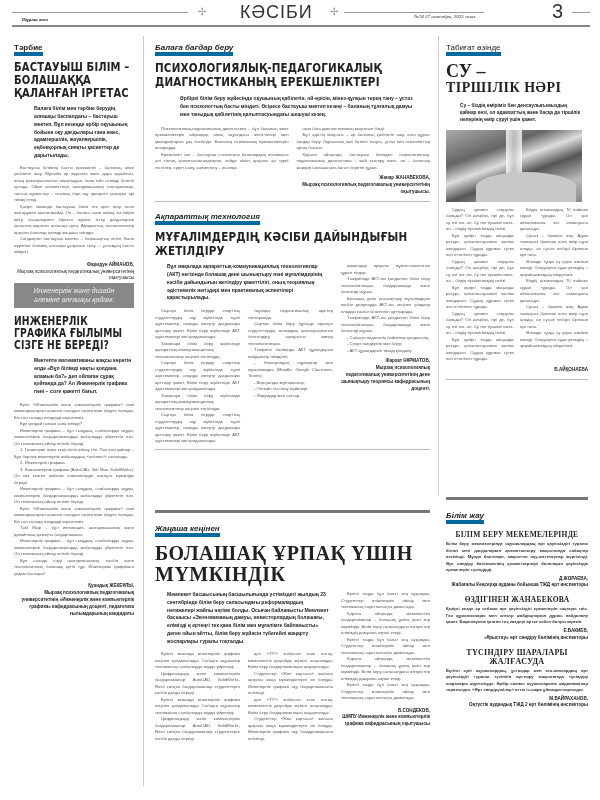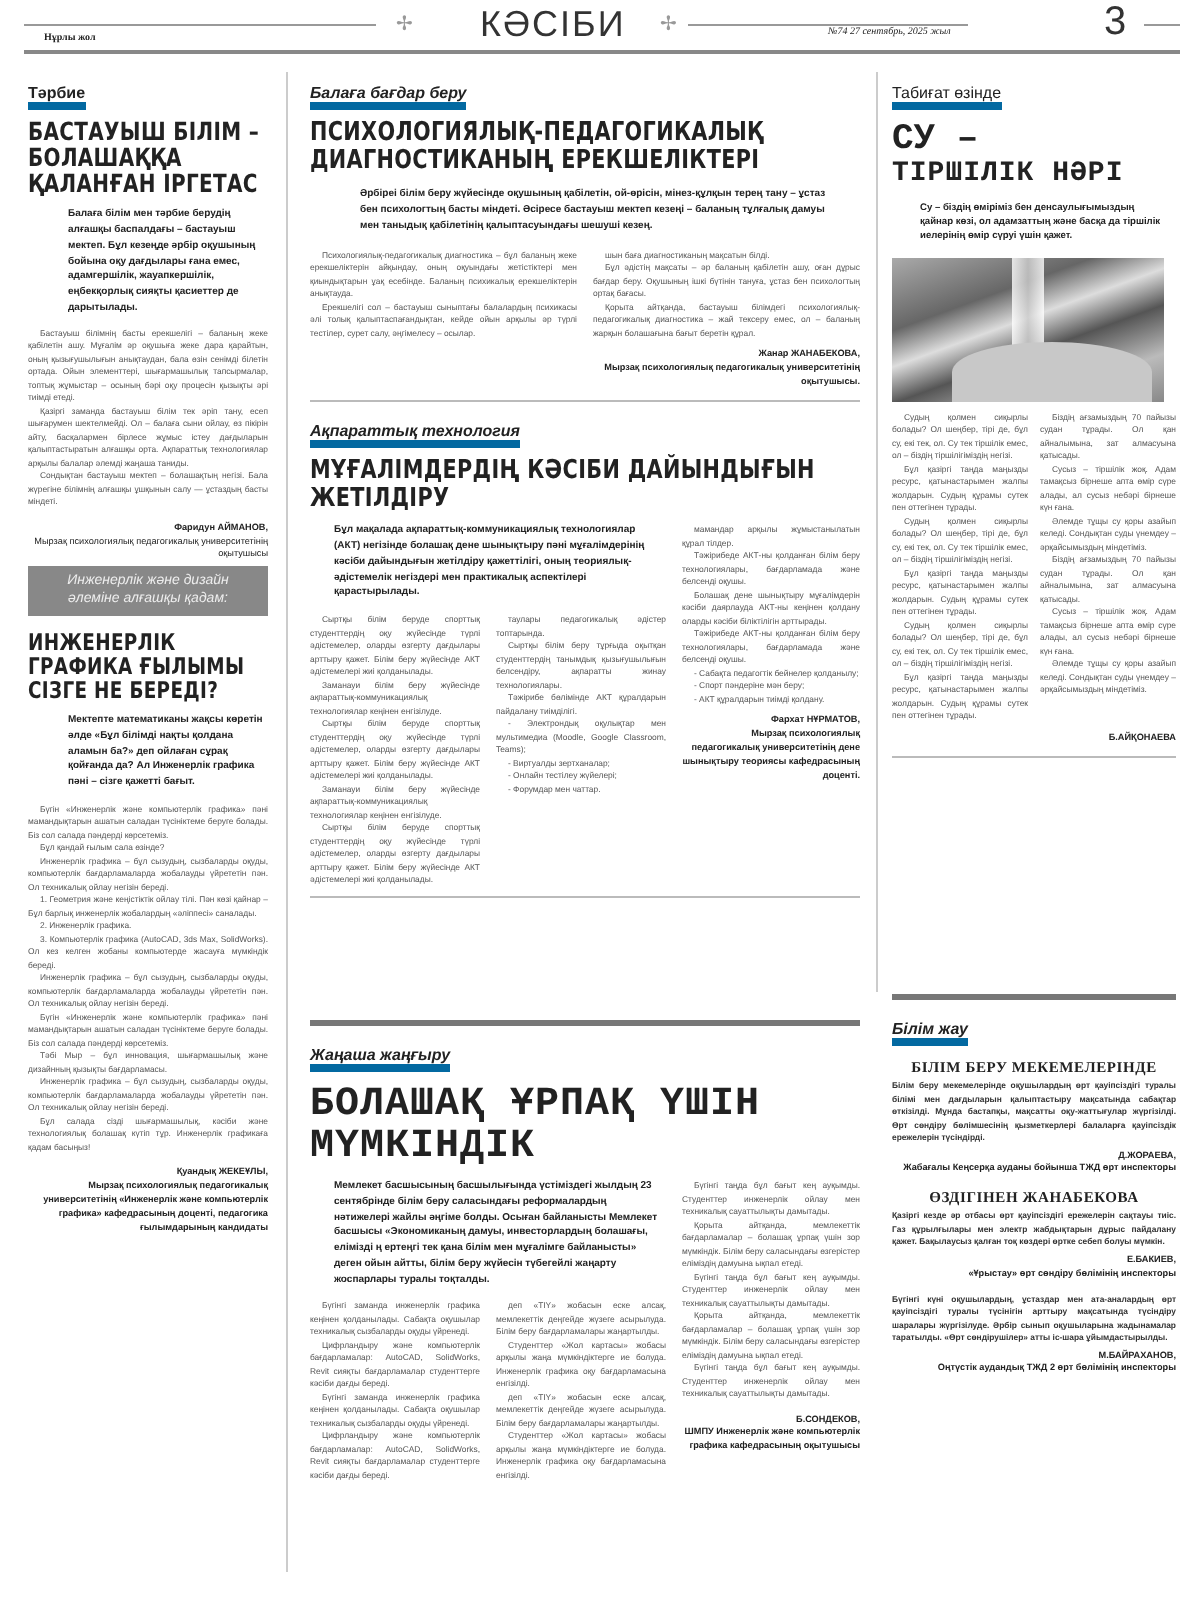--- a/index.html
+++ b/index.html
@@ -12,21 +12,21 @@
 .hdr .l3{left:560px;width:18px}
 .hdr .orn{position:absolute;top:2px;font-size:10px;color:#999}
 .hdr .title{position:absolute;left:228px;top:-2px;font-size:18px;letter-spacing:1px;color:#333}
 .hdr .left{position:absolute;left:10px;top:13px;font-size:5px;font-family:"Liberation Serif",serif;font-weight:bold}
 .hdr .date{position:absolute;left:402px;top:10px;font-size:5px;font-style:italic;font-family:"Liberation Serif",serif}
 .hdr .pnum{position:absolute;left:540px;top:-4px;font-size:20px;color:#333}
 .hdr .bottom{position:absolute;left:0;top:21px;width:578px;height:2px;background:#888}
 .sect{font-size:8px;border-bottom:4px solid #0369a1;display:inline-block;font-weight:bold}
 .sect.it{font-style:italic;font-weight:bold}
 .bighead{font-family:"DejaVu Sans",sans-serif;font-weight:bold;letter-spacing:0.2px;line-height:1.05;transform:scaleX(0.8);transform-origin:left}
-.serifhead{font-family:Liberation Mono, monospace;font-weight:bold;line-height:1.05}
+.serifhead{font-family:Liberation Serif, serif;font-weight:bold;line-height:1.05}
 .lead{font-size:5px;font-weight:bold;line-height:1.55;color:#222}
 .body{font-size:4.2px;line-height:1.55;color:#555;text-align:justify}
 .body p{text-indent:6px}
 .sign{font-size:4.6px;font-weight:bold;text-align:right;line-height:1.5}
 .hr{height:1px;background:#bbb}
 .thick{height:3px;background:#777}
 .col{position:absolute}
 .box{background:#888;color:#eee;font-size:7px;font-style:italic;text-align:center;line-height:1.35;padding:3px 6px}
 .photo{background:linear-gradient(160deg,#aaa 0%,#666 30%,#ddd 45%,#555 60%,#bbb 80%,#888 100%);position:relative;overflow:hidden}
 .photo .hand{position:absolute;bottom:0;left:30px;width:100px;height:30px;border-radius:50% 50% 0 0;background:#c8c8c8}
@@ -149,21 +149,21 @@
       </div>
       <div class="sign" style="margin-top:4px">Фархат НҰРМАТОВ,</div>
       <div class="sign">Мырзақ психологиялық педагогикалық университетінің дене шынықтыру теориясы кафедрасының доценті.</div>
     </div>
   </div>
   <div class="hr" style="margin-top:4px"></div>
 </div>
 
 <div class="col" style="left:155px;top:510px;width:275px">
   <div class="thick" style="margin-bottom:4px"></div>
-  <div class="sect it">Жаңаша жаңғыру</div>
+  <div class="sect it">Жаңаша кеңінен</div>
   <div class="serifhead" style="font-size:20px;margin-top:6px;letter-spacing:0.5px">БОЛАШАҚ ҰРПАҚ ҮШІН МҮМКІНДІК</div>
   <div style="display:flex;gap:8px;margin-top:6px">
     <div style="flex:2">
       <div class="lead" style="margin:0 4px 6px 12px">Мемлекет басшысының басшылығында үстіміздегі жылдың 23 сентябрінде білім беру саласындағы реформалардың нәтижелері жайлы әңгіме болды. Осыған байланысты Мемлекет басшысы «Экономиканың дамуы, инвесторлардың болашағы, елімізді ң ертеңгі тек қана білім мен мұғалімге байланысты» деген ойын айтты, білім беру жүйесін түбегейлі жаңарту жоспарлары туралы тоқталды.</div>
       <div class="cols2">
         <div class="body">
           <p>Бүгінгі заманда инженерлік графика кеңінен қолданылады. Сабақта оқушылар техникалық сызбаларды оқуды үйренеді.</p>
           <p>Цифрландыру және компьютерлік бағдарламалар: AutoCAD, SolidWorks, Revit сияқты бағдарламалар студенттерге кәсіби дағды береді.</p>
           <p>Бүгінгі заманда инженерлік графика кеңінен қолданылады. Сабақта оқушылар техникалық сызбаларды оқуды үйренеді.</p>
           <p>Цифрландыру және компьютерлік бағдарламалар: AutoCAD, SolidWorks, Revit сияқты бағдарламалар студенттерге кәсіби дағды береді.</p>
@@ -235,17 +235,18 @@
   </div>
 
   <div style="margin-top:6px">
     <div class="sidehead">ӨЗДІГІНЕН ЖАНАБЕКОВА</div>
     <div class="sbody" style="margin-top:2px">Қазіргі кезде әр отбасы өрт қауіпсіздігі ережелерін сақтауы тиіс. Газ құрылғылары мен электр жабдықтарын дұрыс пайдалану қажет. Бақылаусыз қалған тоқ көздері өртке себеп болуы мүмкін.</div>
     <div class="sign" style="margin-top:2px">Е.БАКИЕВ,</div>
     <div class="sign">«Ұрыстау» өрт сөндіру бөлімінің инспекторы</div>
   </div>
 
   <div style="margin-top:6px">
+    <div class="sidehead" style="font-size:8px">ТҮСІНДІРУ ШАРАЛАРЫ ЖАЛҒАСУДА</div>
     <div class="sbody" style="margin-top:2px">Бүгінгі күні оқушылардың, ұстаздар мен ата-аналардың өрт қауіпсіздігі туралы түсінігін арттыру мақсатында түсіндіру шаралары жүргізілуде. Әрбір сынып оқушыларына жадынамалар таратылды. «Өрт сөндірушілер» атты іс-шара ұйымдастырылды.</div>
     <div class="sign" style="margin-top:2px">М.БАЙРАХАНОВ,</div>
     <div class="sign">Оңтүстік аудандық ТЖД 2 өрт бөлімінің инспекторы</div>
   </div>
 </div>
 
 </body></html>

